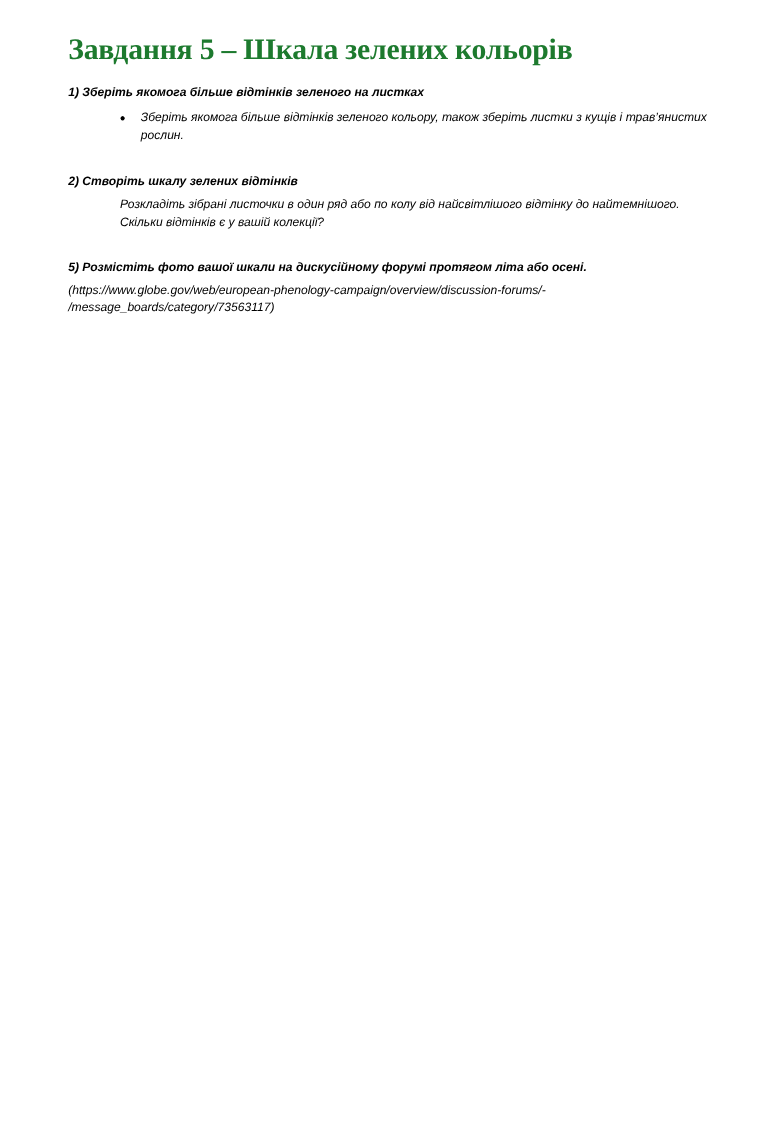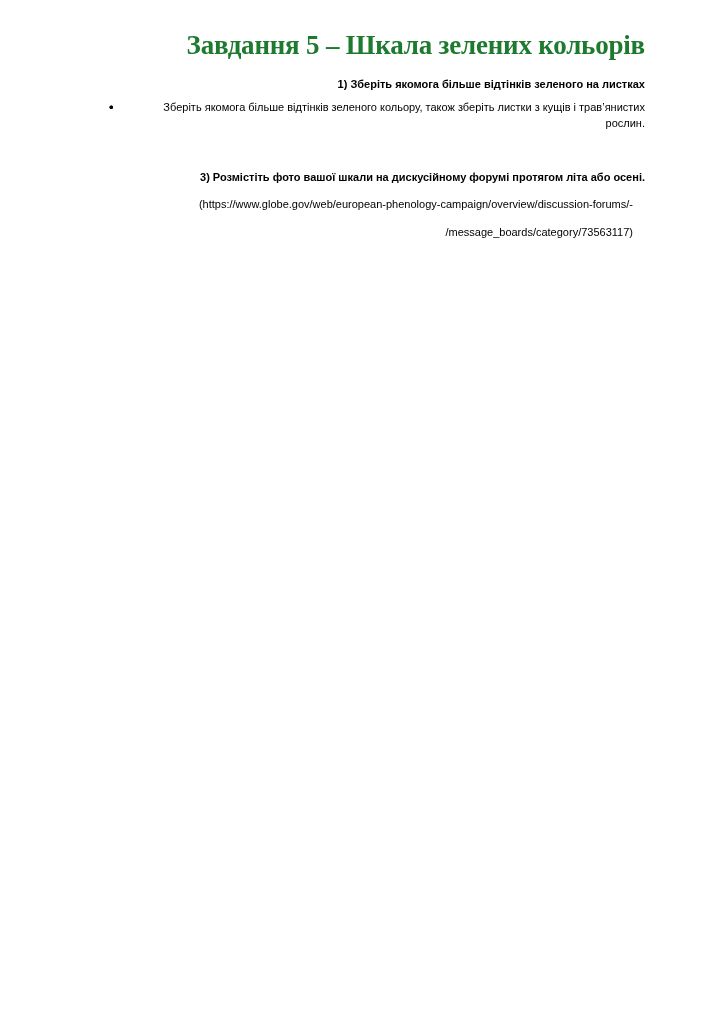--- a/index.html
+++ b/index.html
@@ -13,33 +13,33 @@
     font-family: "Liberation Sans", sans-serif;
     color: #000000;
     overflow: hidden;
   }
   .page {
     position: relative;
     width: 703px;
     height: 1024px;
     box-sizing: border-box;
     padding: 30px 58px 0 62px;
-    text-align: right;
   }
   .doc-title {
     color: #1d7a2e;
     font-family: "Liberation Serif", serif;
     font-size: 27px;
     font-weight: bold;
     line-height: 1.15;
     margin: 0 0 16px 0;
     letter-spacing: -0.2px;
   }
   .section {
     margin-bottom: 14px;
+    font-style: italic;
   }
   .section-heading {
     font-size: 11px;
     font-weight: bold;
     line-height: 1.35;
     margin: 0 0 6px 0;
   }
   ul.bullets {
     list-style: none;
     margin: 0;
@@ -64,21 +64,21 @@
   }
   .indented-para {
     font-size: 11px;
     line-height: 1.45;
     margin: 0;
     padding-left: 47px;
   }
   .url-line {
     font-size: 11px;
     line-height: 1.45;
-    margin: 12px;
+    margin: 0;
     word-break: break-all;
   }
   .gap-med { height: 12px; }
 </style>
 </head>
 <body>
 
 <div class="page">
 
   <h1 class="doc-title">Завдання 5 – Шкала зелених кольорів</h1>
@@ -91,22 +91,26 @@
       </li>
       <li>
         <span class="dot">•</span>
         <span>Зберіть якомога більше відтінків зеленого кольору, також зберіть листки з кущів і трав’янистих рослин.</span>
       </li>
     </ul>
   </div>
 
   <div class="gap-med"></div>
 
+  <div class="section">
+    <p class="section-heading">2) Створіть шкалу зелених відтінків</p>
+    <p class="indented-para">Розкладіть зібрані листочки в один ряд або по колу від найсвітлішого відтінку до найтемнішого. Скільки відтінків є у вашій колекції?</p>
+  </div>
 
   <div class="gap-med"></div>
 
   <div class="section">
-    <p class="section-heading">3) Розмістіть фото вашої шкали на дискусійному форумі протягом літа або осені.</p>
+    <p class="section-heading">5) Розмістіть фото вашої шкали на дискусійному форумі протягом літа або осені.</p>
     <p class="url-line">(https://www.globe.gov/web/european-phenology-campaign/overview/discussion-forums/-</p>
     <p class="url-line">/message_boards/category/73563117)</p>
   </div>
 
 </div>
 
 </body></html>

